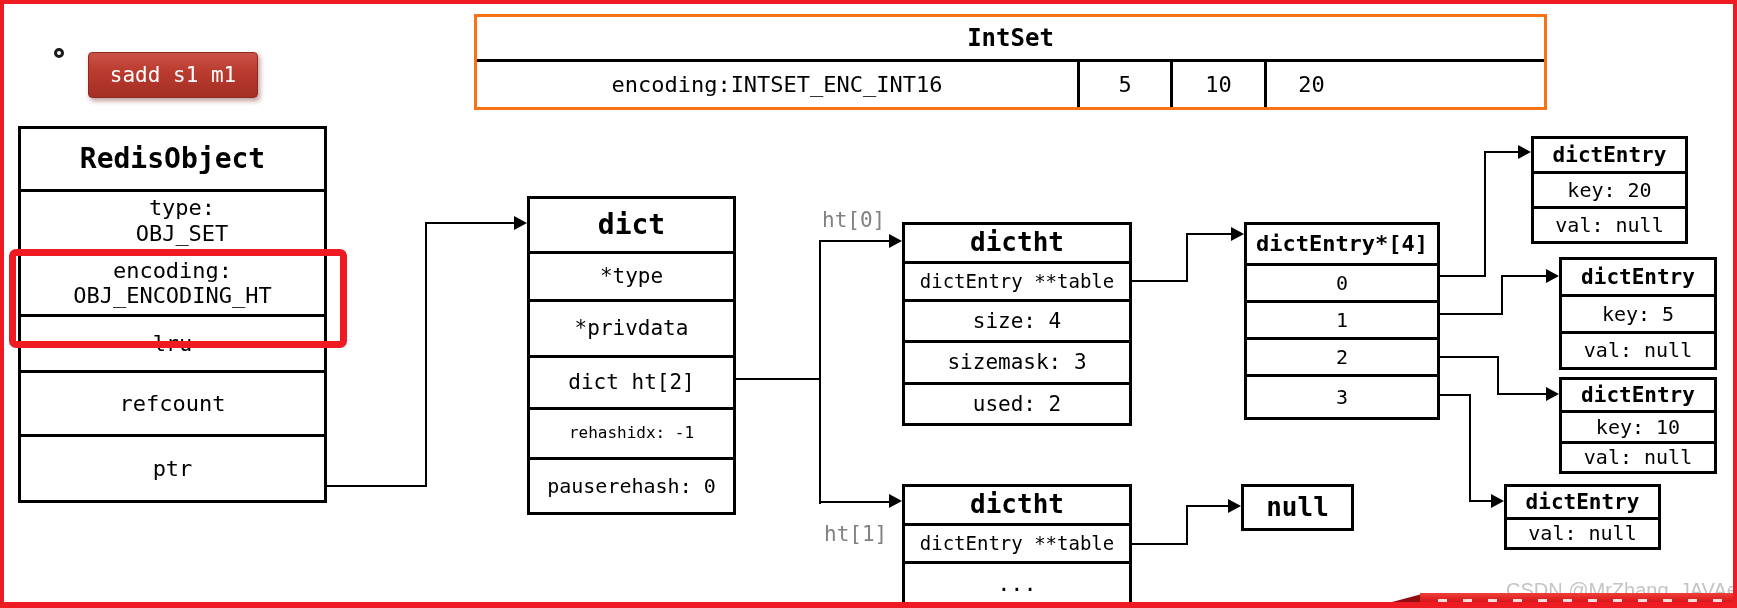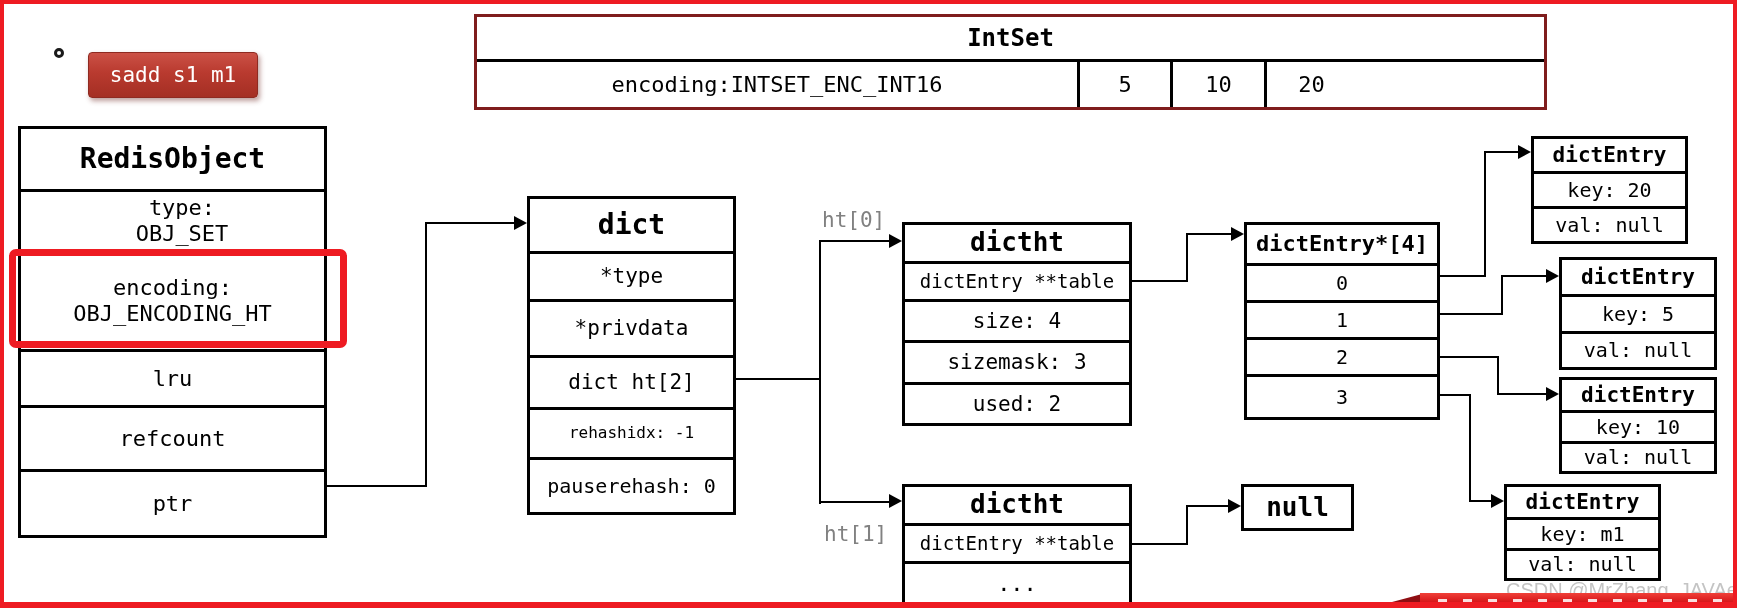--- a/index.html
+++ b/index.html
@@ -22,21 +22,21 @@
   }
   .cell:first-child { border-top:none; }
   .hdr { font-weight:bold; }
   .ln  { position:absolute; background:#000; z-index:2; }
   .arr { position:absolute; width:0; height:0; z-index:2;
          border-top:7px solid transparent; border-bottom:7px solid transparent;
          border-left:13px solid #000; }
   .ptr-label { position:absolute; color:#818181; font-size:21px; z-index:2; }
   
   #intset { position:absolute; left:470px; top:10px; width:1073px;
-            border:3px solid #7f1d1d; box-sizing:border-box; background:#fff;
+            border:3px solid #f97316; box-sizing:border-box; background:#fff;
             display:flex; flex-direction:column; z-index:3; }
   #intset .ihdr { height:42px; display:flex; align-items:center; justify-content:center;
                   font-weight:bold; font-size:24px; }
   #intset .irow { display:flex; border-top:3px solid #000; height:45px; }
   #intset .icell { display:flex; align-items:center; justify-content:center;
                    font-size:22px; box-sizing:border-box; border-left:3px solid #000; }
   #intset .icell:first-child { border-left:none; }
   
   #encoding-highlight { position:absolute; left:5px; top:245px; width:324px; height:85px;
                         border:7px solid #ee1b22; border-radius:7px; z-index:4;
@@ -81,21 +81,21 @@
       <div class="icell" style="width:92px">20</div>
     </div>
   </div>
 
   <div class="sbox" style="left:14px; top:122px; width:309px;">
     <div class="cell hdr" style="height:60px; font-size:28px;">RedisObject</div>
     <div class="cell" style="height:60px; font-size:22px;padding-left:19px;">
       <span>type:</span>
       <span>OBJ_SET</span>
     </div>
-    <div class="cell" style="height:100px; font-size:22px;">
+    <div class="cell" style="height:65px; font-size:22px;">
       <span>encoding:</span>
       <span>OBJ_ENCODING_HT</span>
     </div>
     <div class="cell" style="height:56px; font-size:22px;">lru</div>
     <div class="cell" style="height:64px; font-size:22px;">refcount</div>
     <div class="cell" style="height:66px; font-size:22px;">ptr</div>
   </div>
   <div id="encoding-highlight"></div>
 
   <div class="sbox" style="left:523px; top:192px; width:209px;">
@@ -146,21 +146,20 @@
   </div>
 
   <div class="sbox" style="left:1555px; top:373px; width:158px;">
     <div class="cell hdr" style="height:30px; font-size:21px;">dictEntry</div>
     <div class="cell" style="height:31px; font-size:20px;">key: 10</div>
     <div class="cell" style="height:30px; font-size:20px;">val: null</div>
   </div>
 
   <div class="sbox" style="left:1500px; top:480px; width:157px;">
     <div class="cell hdr" style="height:30px; font-size:21px;">dictEntry</div>
-    <div class="cell" style="height:31px; font-size:20px;">key: m1</div>
     <div class="cell" style="height:30px; font-size:20px;">val: null</div>
   </div>
 
   <div class="ptr-label" style="left:818px; top:204px;">ht[0]</div>
   <div class="ptr-label" style="left:820px; top:518px;">ht[1]</div>
 
   <div class="ln" style="left:323px; top:481px; width:100px; height:2px;"></div>
   <div class="ln" style="left:421px; top:218px; width:2px; height:265px;"></div>
   <div class="ln" style="left:421px; top:218px; width:89px; height:2px;"></div>
   <div class="arr" style="left:510px; top:212px;"></div>

